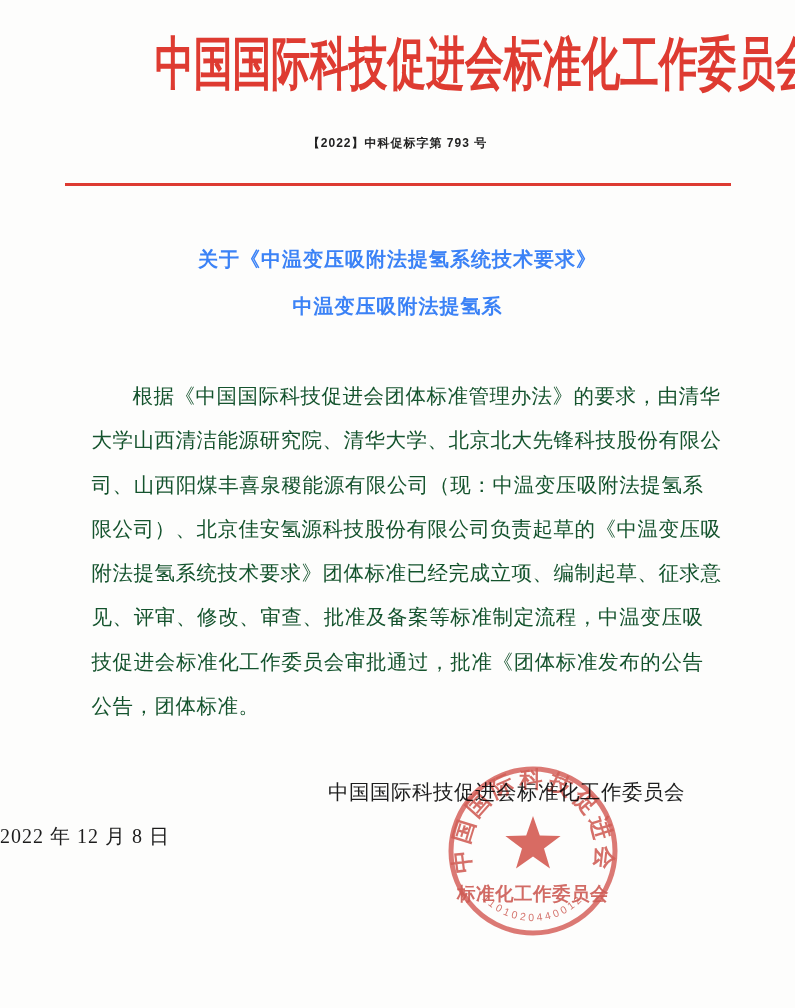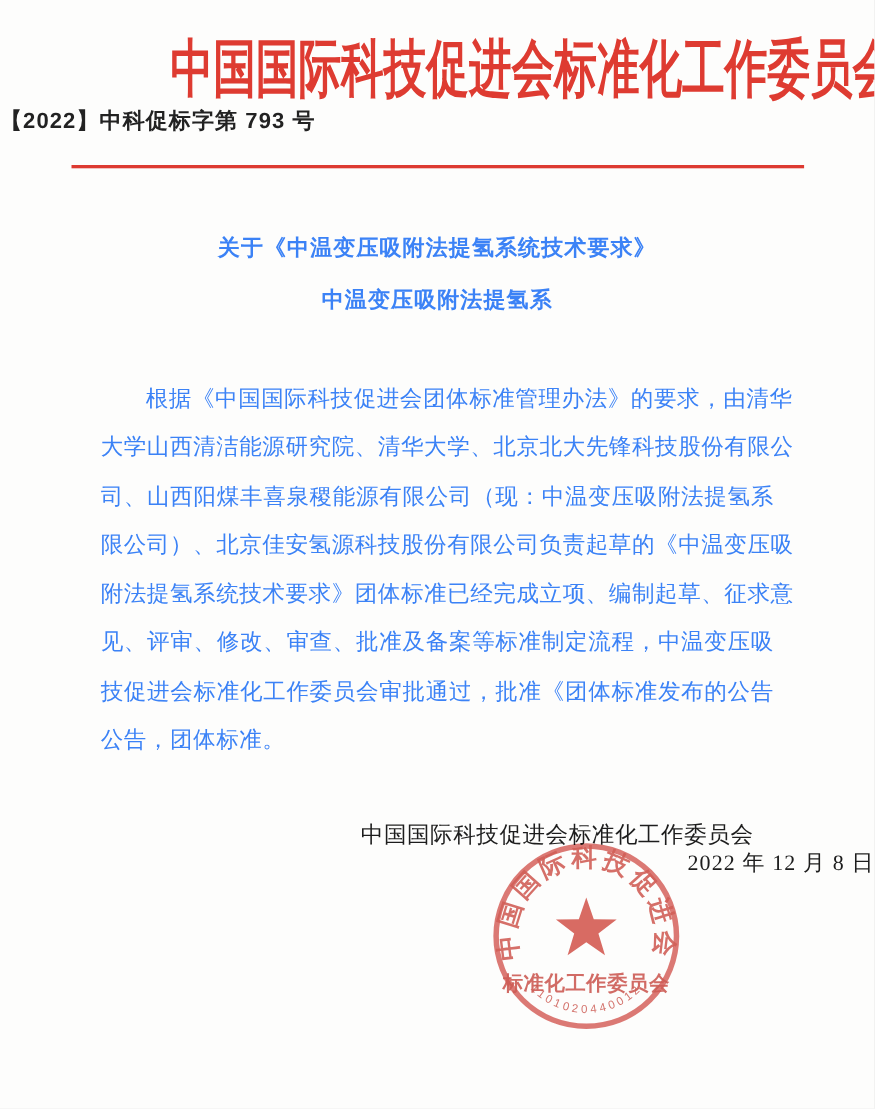--- a/index.html
+++ b/index.html
@@ -25,23 +25,25 @@
     font-family: "Liberation Serif", "DejaVu Serif", serif;
     font-weight: 700;
     font-size: 57px;
     line-height: 64px;
     color: #de3b31;
     letter-spacing: 0px;
     transform: scaleX(0.68);
     transform-origin: center;
   }
   .doc-number {
+    margin-top: 33px;
+    text-align: center;
     font-family: "Liberation Sans", "DejaVu Sans", sans-serif;
     font-weight: 700;
-    font-size: 20px;
+    font-size: 12px;
     line-height: 28px;
     color: #222;
     letter-spacing: 1px;
   }
   .red-rule {
     margin: 26px auto 0 auto;
     width: 666px;
     height: 3px;
     background: #dd3a31;
     border: none;
@@ -54,21 +56,21 @@
     font-size: 20px;
     line-height: 47px;
     color: #3b82f6;
     letter-spacing: 1px;
   }
   
   .body-text {
     margin: 44px auto 0 auto;
     width: 612px;
     font-size: 20.5px;
-    color: #3b82f6;
+    color: #14532d;
   }
   .body-text p {
     height: 44.3px;
     line-height: 44.3px;
     white-space: nowrap;
     text-align: justify;
     text-align-last: justify;
     letter-spacing: 0.5px;
   }
   .body-text p.first { text-indent: 2em; }
@@ -77,22 +79,22 @@
   .signoff {
     margin-top: 52px;
     text-align: right;
     padding-right: 110px;
     font-size: 20.5px;
     line-height: 24px;
     color: #1d1d1d;
     letter-spacing: 0.5px;
   }
   .sign-date {
-    margin-top: 2px;
-    text-align: right;
+    margin-top: 20px;
+    text-align: left;
     font-size: 20px;
     line-height: 24px;
     color: #1d1d1d;
     letter-spacing: 1px;
   }
   
   .seal {
     position: absolute;
     left: 443px;
     top: 761px;

